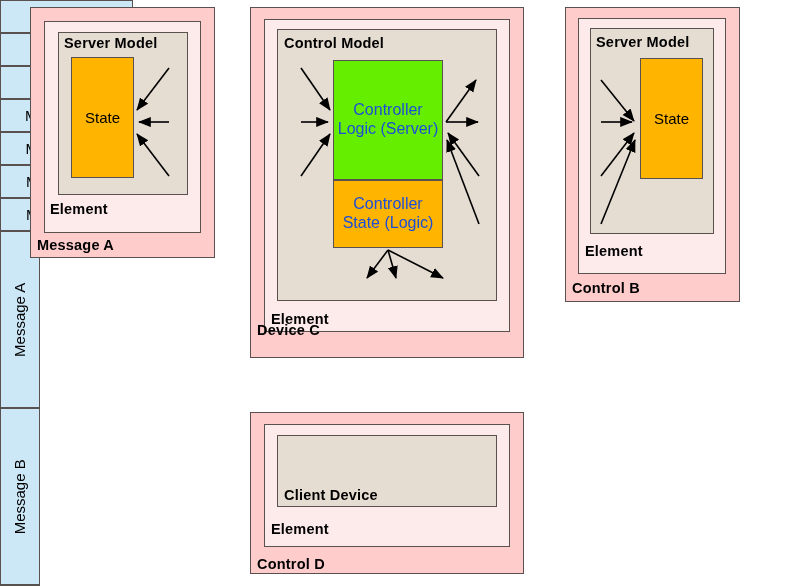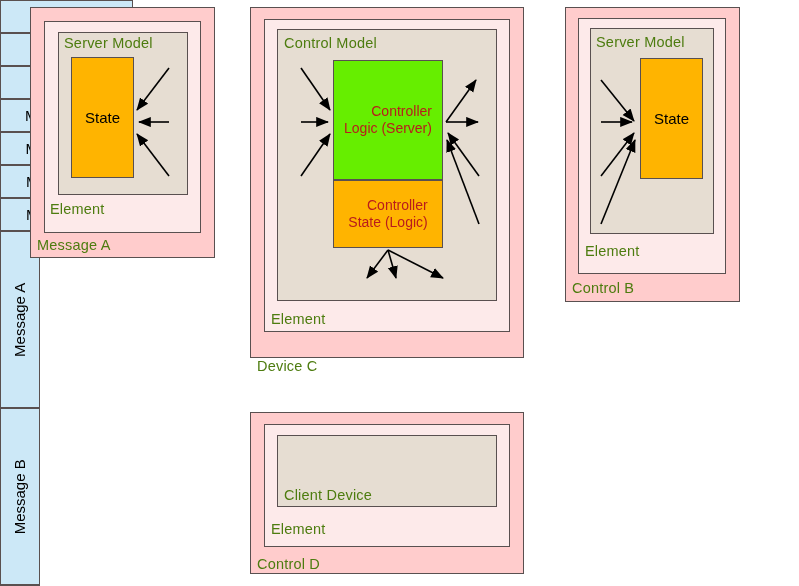--- a/index.html
+++ b/index.html
@@ -65,37 +65,37 @@
     justify-content: center;
     z-index: 30;
   }
   .msg-v span {
     transform: rotate(-90deg);
     white-space: nowrap;
     display: block;
   }
   .lbl {
     position: absolute;
-    font-weight: normal;
+    font-weight: bold;
     font-size: 14.5px;
-    color: #4d7c0f;
+    color: #000000;
     white-space: nowrap;
     letter-spacing: 0.2px;
   }
   .txt {
     font-size: 15px;
     color: #000000;
     text-align: center;
     line-height: 1.18;
     white-space: nowrap;
   }
   .txt2 {
-    font-size: 14px;
-    color: #b91c1c;
-    text-align: right;
+    font-size: 16px;
+    color: #1d4ed8;
+    text-align: center;
     line-height: 1.18;
   }
   svg.arrows {
     position: absolute;
     left: 0;
     top: 0;
     width: 799px;
     height: 586px;
     z-index: 20;
     pointer-events: none;
@@ -126,21 +126,21 @@
     </span>
   </div>
   <div class="box ctrlstate" style="left:333px; top:180px; width:110px; height:68px;">
     <span class="txt2">
       <span>Controller</span><br>
       <span>State (Logic)</span>
     </span>
   </div>
   <div class="lbl" style="left:284px; top:35px;text-align:right;">Control Model</div>
   <div class="lbl" style="left:271px; top:311px;">Element</div>
-  <div class="lbl" style="left:257px; top:358px;text-align:center;">Device C</div>
+  <div class="lbl" style="left:257px; top:322px;text-align:center;">Device C</div>
 
   <div class="box device" style="left:565px; top:7px; width:175px; height:295px;"></div>
   <div class="box element" style="left:578px; top:18px; width:148px; height:256px;"></div>
   <div class="box model" style="left:590px; top:28px; width:124px; height:206px;"></div>
   <div class="box state" style="left:640px; top:58px; width:63px; height:121px;">
     <span class="txt">State</span>
   </div>
   <div class="lbl" style="left:596px; top:34px;">Server Model</div>
   <div class="lbl" style="left:585px; top:243px;">Element</div>
   <div class="lbl" style="left:572px; top:280px;">Control B</div>

